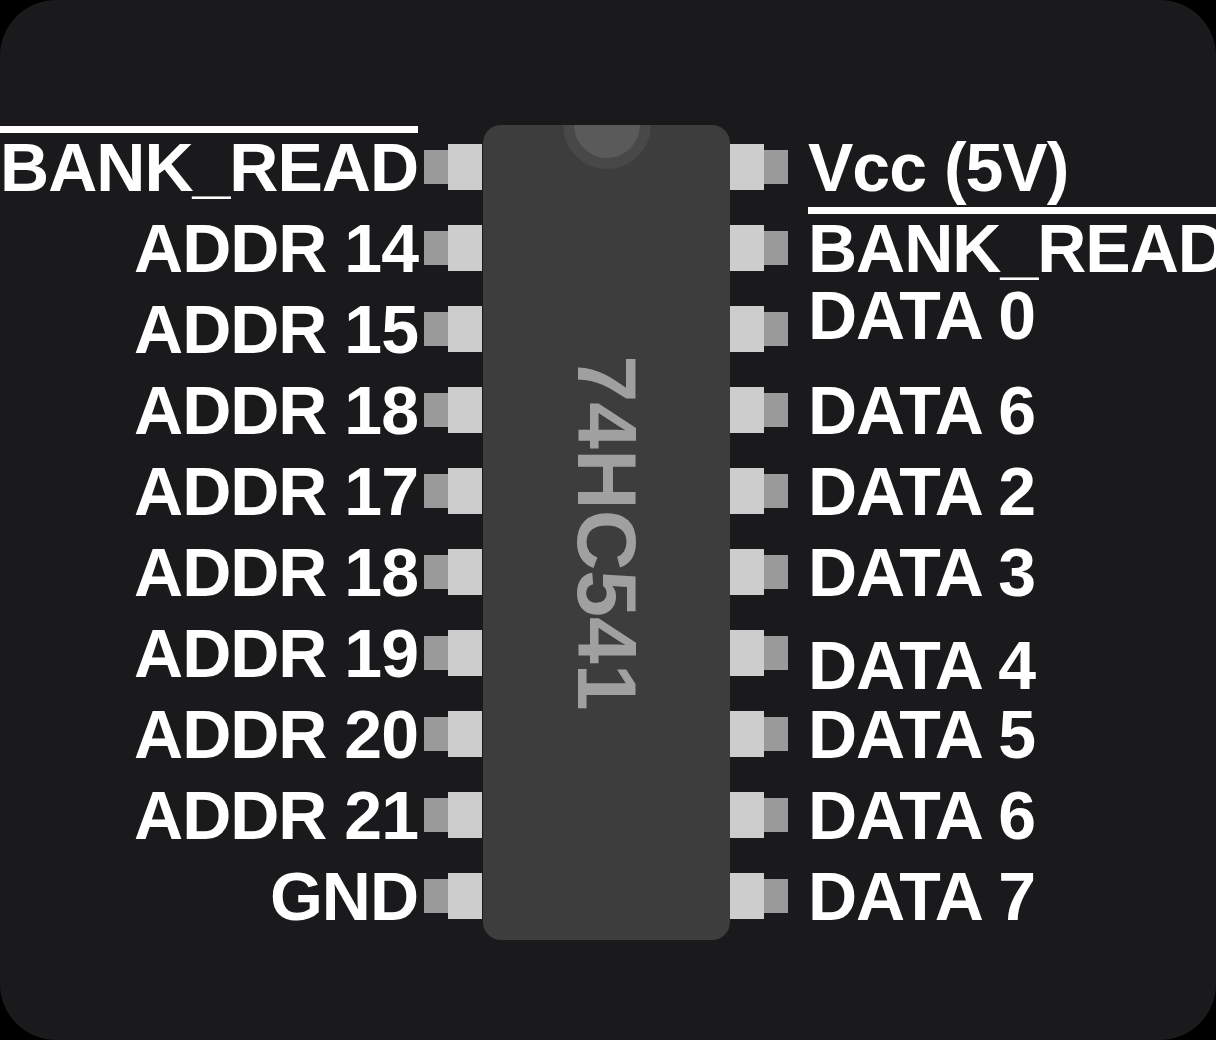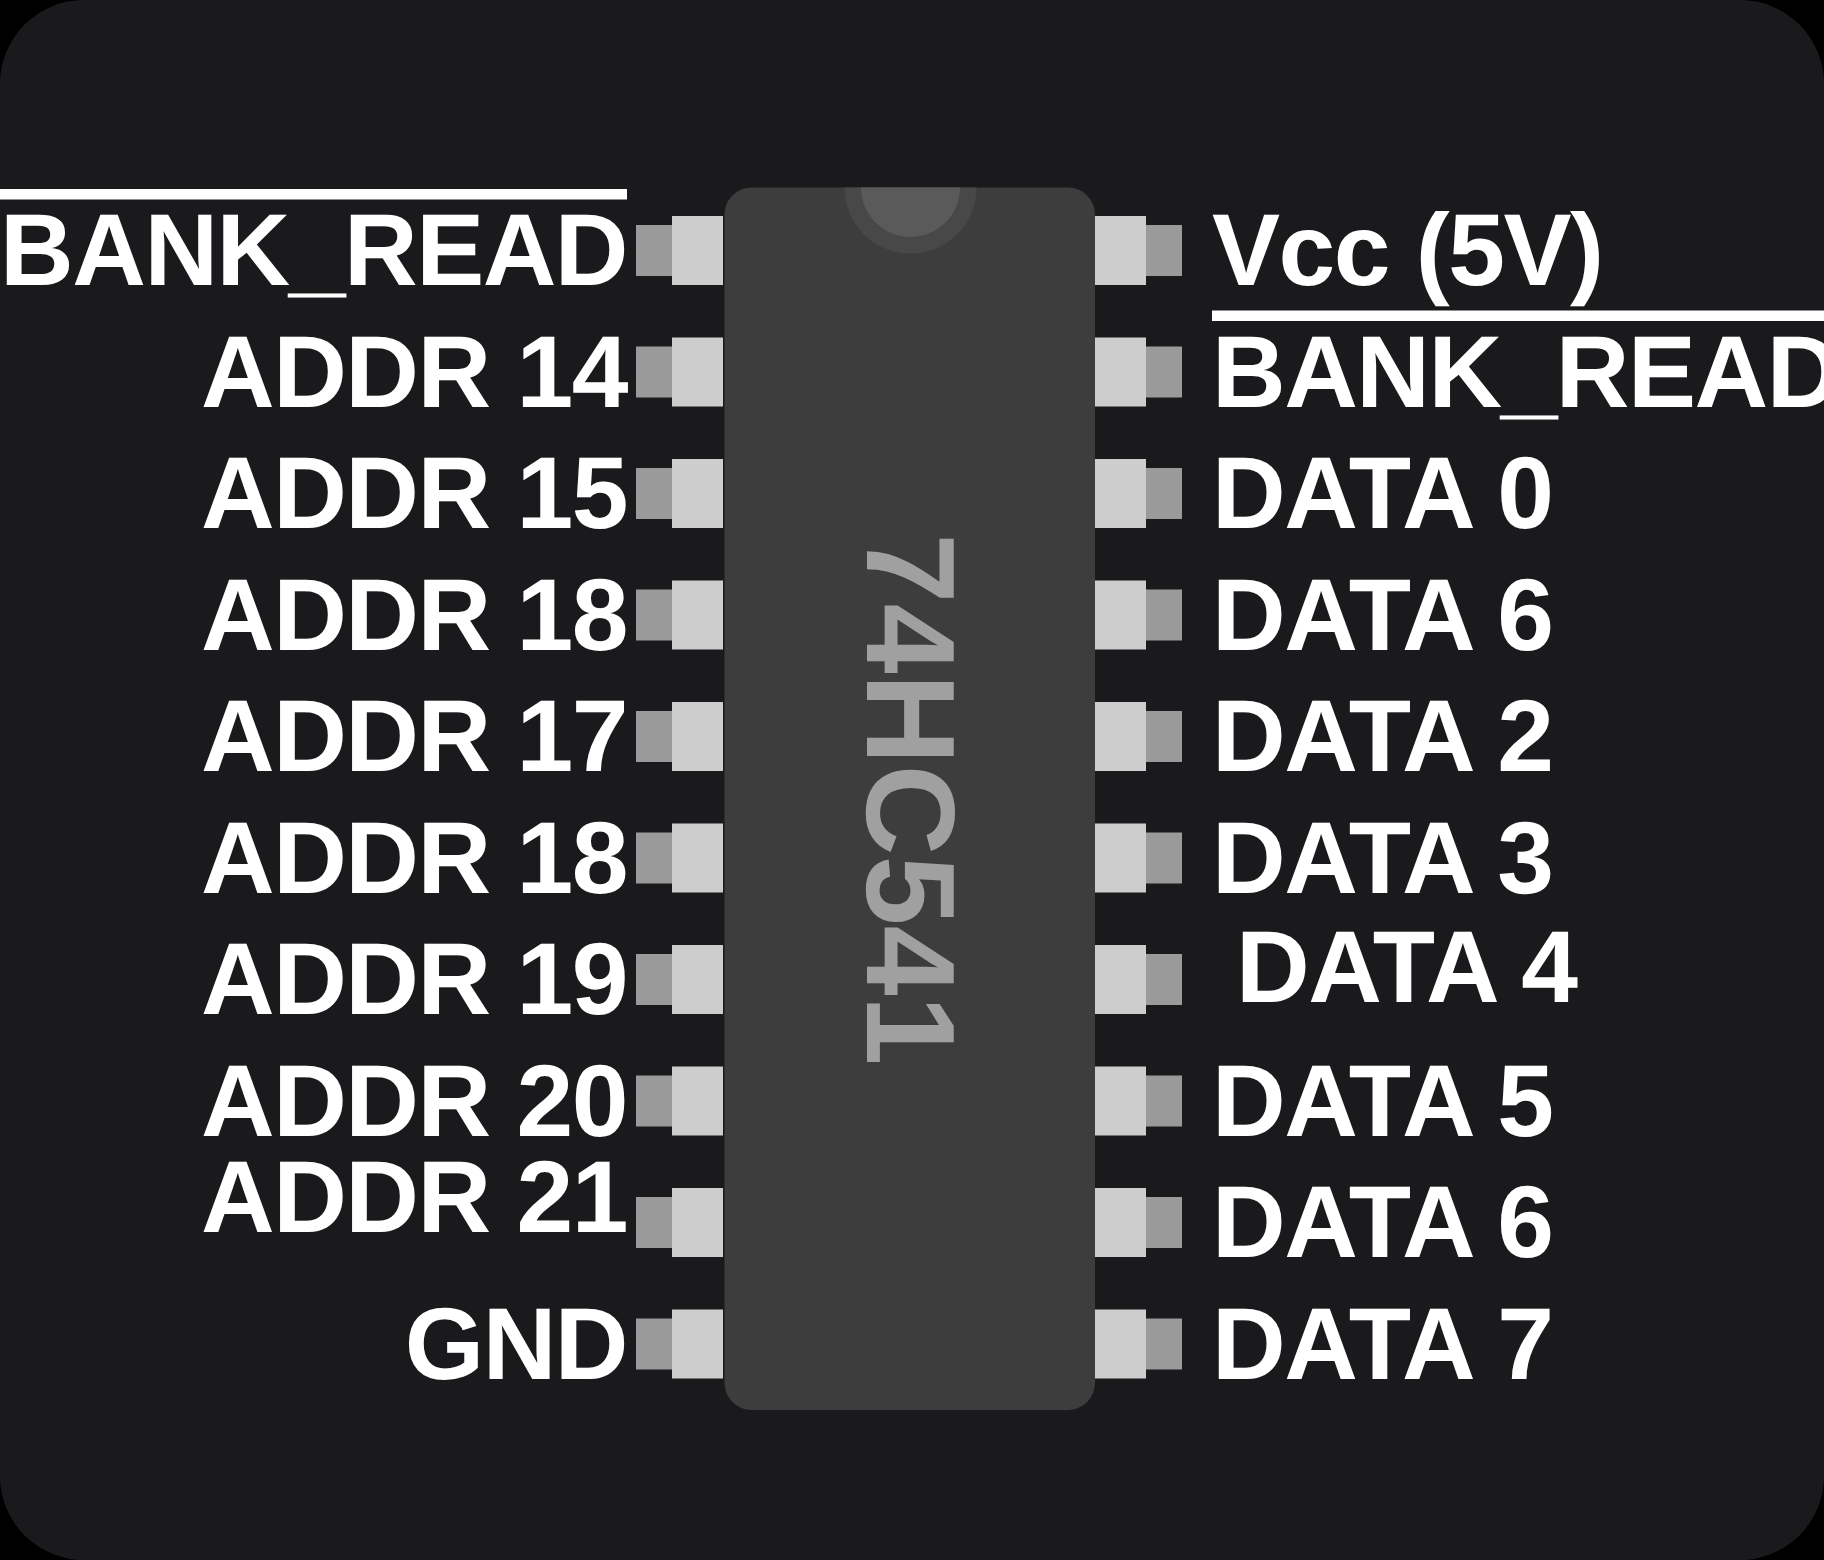--- a/index.html
+++ b/index.html
@@ -138,21 +138,21 @@
       <div class="lblrow right" style="top: 208px;">
         <span class="pinlabel">BANK_READ<i class="bar"></i></span>
       </div>
       <div class="pad light" style="left: 448px; top: 225px; width: 34px; height: 46px;"></div>
       <div class="pad dark" style="left: 424px; top: 231px; width: 24px; height: 34px;"></div>
       <div class="pad light" style="left: 730px; top: 225px; width: 34px; height: 46px;"></div>
       <div class="pad dark" style="left: 764px; top: 231px; width: 24px; height: 34px;"></div>
       <div class="lblrow left" style="top: 289px;">
         <span class="pinlabel">ADDR 15</span>
       </div>
-      <div class="lblrow right" style="top: 289px;">
+      <div class="lblrow right" style="top: 275px;">
         <span class="pinlabel">DATA 0</span>
       </div>
       <div class="pad light" style="left: 448px; top: 306px; width: 34px; height: 46px;"></div>
       <div class="pad dark" style="left: 424px; top: 312px; width: 24px; height: 34px;"></div>
       <div class="pad light" style="left: 730px; top: 306px; width: 34px; height: 46px;"></div>
       <div class="pad dark" style="left: 764px; top: 312px; width: 24px; height: 34px;"></div>
       <div class="lblrow left" style="top: 370px;">
         <span class="pinlabel">ADDR 18</span>
       </div>
       <div class="lblrow right" style="top: 370px;">
@@ -178,38 +178,38 @@
       <div class="lblrow right" style="top: 532px;">
         <span class="pinlabel">DATA 3</span>
       </div>
       <div class="pad light" style="left: 448px; top: 549px; width: 34px; height: 46px;"></div>
       <div class="pad dark" style="left: 424px; top: 555px; width: 24px; height: 34px;"></div>
       <div class="pad light" style="left: 730px; top: 549px; width: 34px; height: 46px;"></div>
       <div class="pad dark" style="left: 764px; top: 555px; width: 24px; height: 34px;"></div>
       <div class="lblrow left" style="top: 613px;">
         <span class="pinlabel">ADDR 19</span>
       </div>
-      <div class="lblrow right" style="top: 605px; margin-left: 16px;">
+      <div class="lblrow right" style="top: 625px;">
         <span class="pinlabel">DATA 4</span>
       </div>
       <div class="pad light" style="left: 448px; top: 630px; width: 34px; height: 46px;"></div>
       <div class="pad dark" style="left: 424px; top: 636px; width: 24px; height: 34px;"></div>
       <div class="pad light" style="left: 730px; top: 630px; width: 34px; height: 46px;"></div>
       <div class="pad dark" style="left: 764px; top: 636px; width: 24px; height: 34px;"></div>
       <div class="lblrow left" style="top: 694px;">
         <span class="pinlabel">ADDR 20</span>
       </div>
       <div class="lblrow right" style="top: 694px;">
         <span class="pinlabel">DATA 5</span>
       </div>
       <div class="pad light" style="left: 448px; top: 711px; width: 34px; height: 46px;"></div>
       <div class="pad dark" style="left: 424px; top: 717px; width: 24px; height: 34px;"></div>
       <div class="pad light" style="left: 730px; top: 711px; width: 34px; height: 46px;"></div>
       <div class="pad dark" style="left: 764px; top: 717px; width: 24px; height: 34px;"></div>
-      <div class="lblrow left" style="top: 758px;">
+      <div class="lblrow left" style="top: 775px;">
         <span class="pinlabel">ADDR 21</span>
       </div>
       <div class="lblrow right" style="top: 775px;">
         <span class="pinlabel">DATA 6</span>
       </div>
       <div class="pad light" style="left: 448px; top: 792px; width: 34px; height: 46px;"></div>
       <div class="pad dark" style="left: 424px; top: 798px; width: 24px; height: 34px;"></div>
       <div class="pad light" style="left: 730px; top: 792px; width: 34px; height: 46px;"></div>
       <div class="pad dark" style="left: 764px; top: 798px; width: 24px; height: 34px;"></div>
       <div class="lblrow left" style="top: 856px;">

